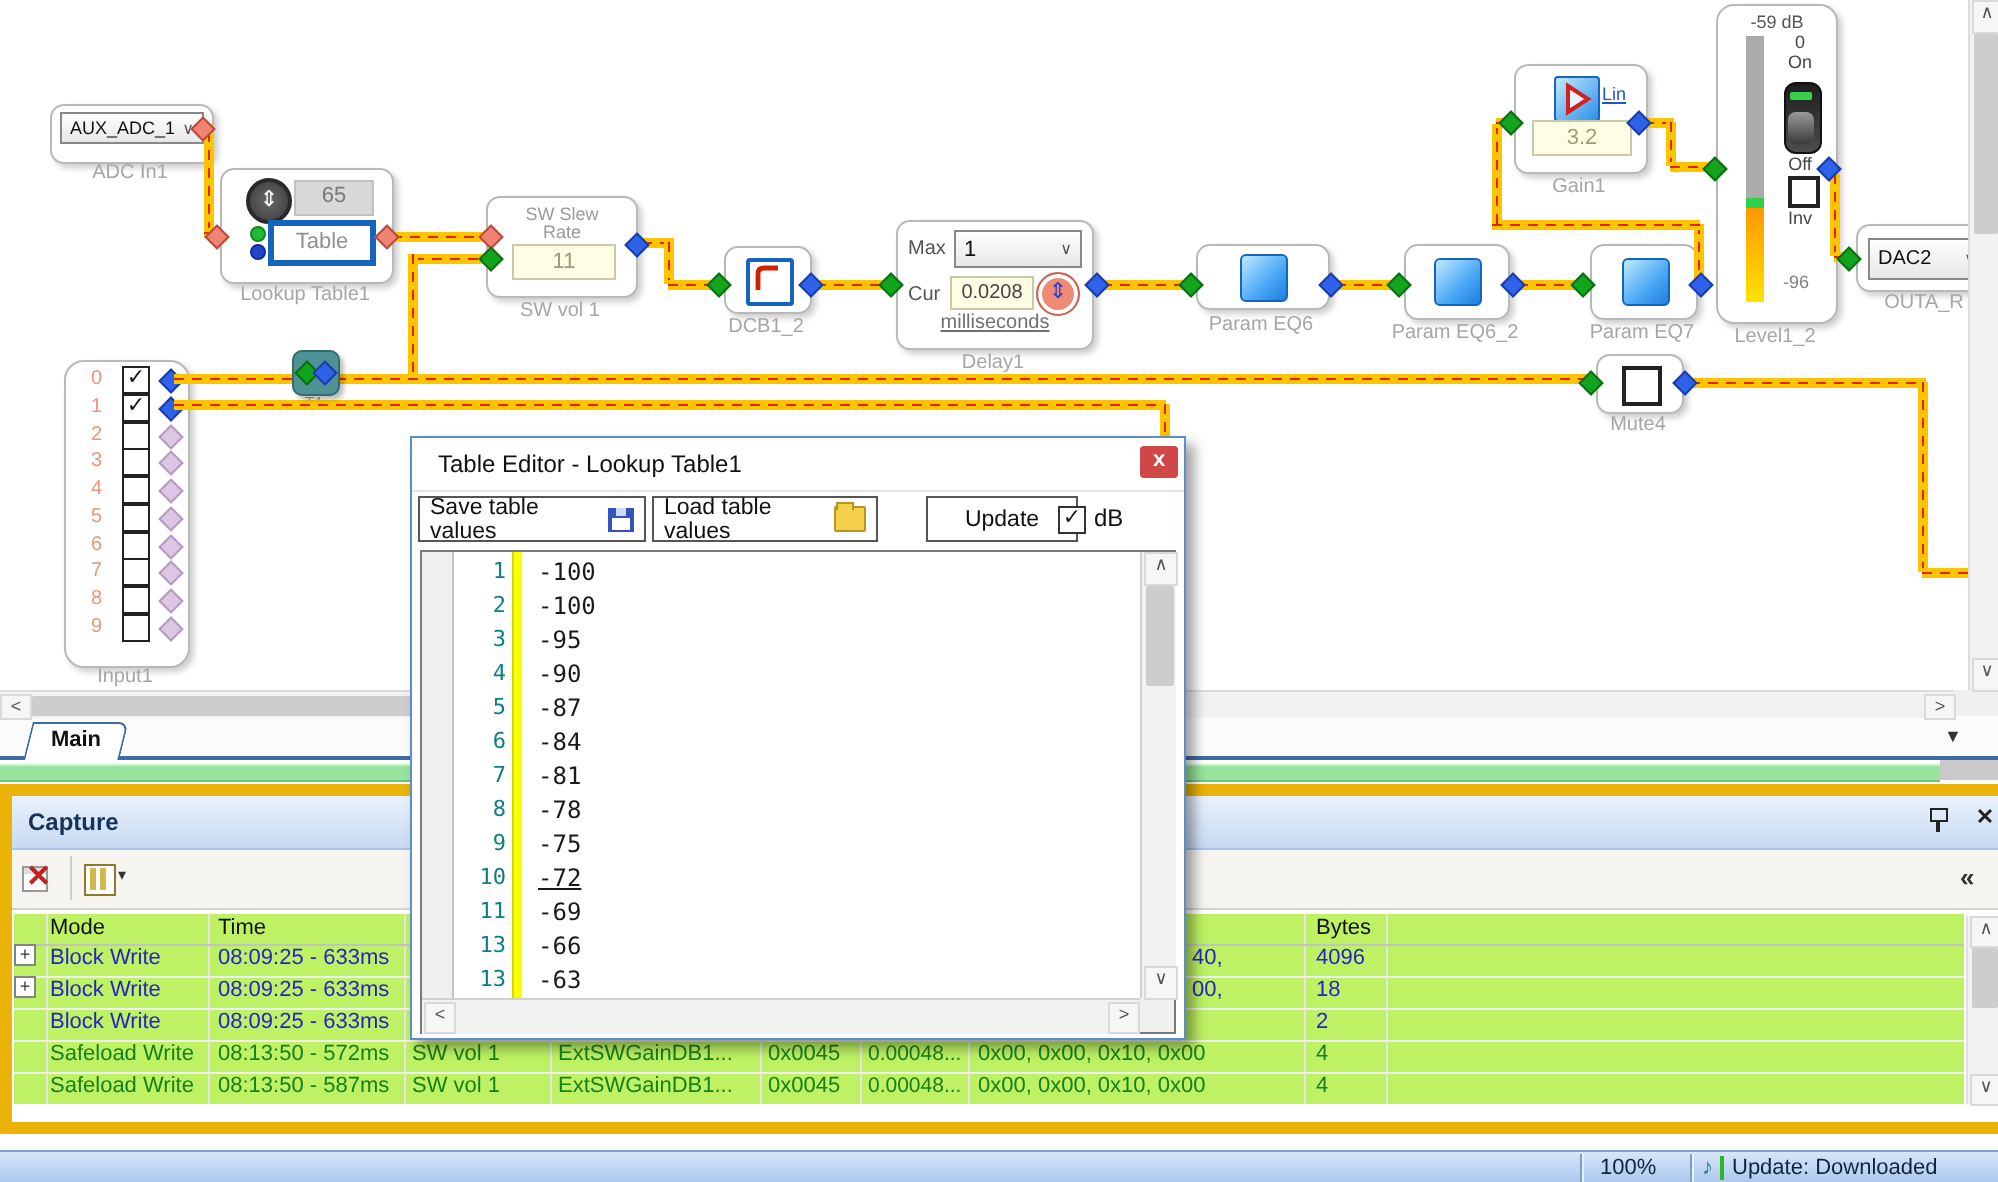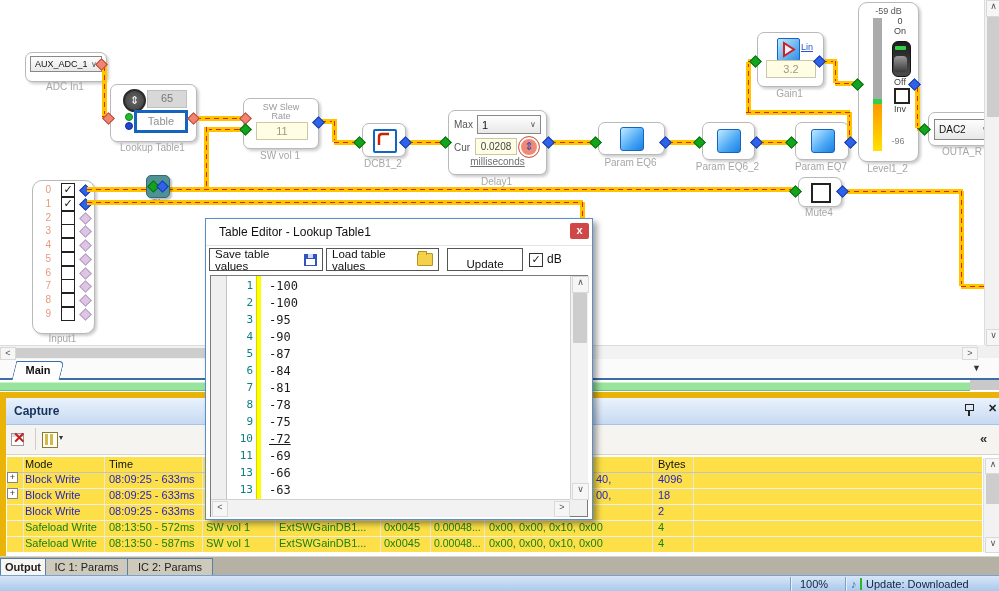--- a/index.html
+++ b/index.html
@@ -47,21 +47,21 @@
   #grayblock{position:absolute;left:970px;top:380px;width:29px;height:10px;background:#c9c9c9;}
   
   #cap-panel{position:absolute;left:0;top:392px;width:997px;height:163px;background:#fff;
              border:6px solid #eab308;}
   #cap-title{position:absolute;left:0;top:0;width:997px;height:26px;
              background:linear-gradient(#eaf2fc,#c7daf2);border-bottom:1px solid #aac4e4;}
   #cap-title .t{position:absolute;left:8px;top:6px;font-weight:bold;font-size:12px;color:#15325b;}
   #cap-toolbar{position:absolute;left:0;top:27px;width:997px;height:29px;background:#f6f4f0;
                border-bottom:1px solid #d8d4cc;}
   .tbicon{position:absolute;top:5px;width:20px;height:18px;z-index:2;}
-  #cap-table{position:absolute;left:1px;top:59px;width:975px;height:95px;background:#fde047;overflow:hidden;}
+  #cap-table{position:absolute;left:1px;top:59px;width:975px;height:95px;background:#bef264;overflow:hidden;}
   .colline{position:absolute;top:0;width:1px;height:95px;background:#e6e6e6;}
   #cap-head{position:absolute;left:0;top:0;width:975px;height:15px;border-bottom:1px solid #c2c2c2;}
   #cap-head span{position:absolute;top:1px;font-size:11px;color:#111;}
   .cr{position:absolute;left:0;width:975px;height:16px;border-bottom:1px solid #efefef;font-size:11px;line-height:15px;}
   .cr span{position:absolute;top:0;white-space:nowrap;}
   .cr.block span{color:#2424c8}
   .cr.safeload span{color:#188018}
   .cr .xp{left:3px;top:3px;width:9px;height:9px;border:1px solid #848484;color:#333;
           font-size:9px;line-height:8px;text-align:center;background:#fff;}
   .c-mode{left:18px}.c-time{left:102px}.c-cell{left:199px}.c-param{left:272px}
@@ -442,21 +442,21 @@
         <div style="position:absolute;left:2px;top:5px;width:9px;height:6px;background:#fff;"></div>
         <div style="position:absolute;left:4px;top:0;width:5px;height:4px;background:#cfd8ff;"></div>
       </div>
     </div>
     <div class="dbtn" style="left:120px;width:113px;">
       <span>Load table values</span>
       <div style="width:15px;height:11px;background:#f5d04a;border:1px solid #b89420;border-radius:1px;margin-left:2px;position:relative;">
         <div style="position:absolute;left:0;top:-3px;width:7px;height:3px;background:#f5d04a;border:1px solid #b89420;border-bottom:none;"></div>
       </div>
     </div>
-    <div class="dbtn" style="left:241px;width:76px;justify-content:center;align-items:flex-end;">
+    <div class="dbtn" style="left:257px;width:76px;justify-content:center;">
       <span>Update</span>
     </div>
     <div style="position:absolute;left:323px;top:34px;width:12px;height:12px;border:1.5px solid #333;background:#fff;color:#1a1a1a;font-size:11px;line-height:11px;text-align:center;"><span>✓</span></div>
     <div style="position:absolute;left:341px;top:33px;font-size:12px;color:#111;">dB</div>
 
     <div id="list">
       <div id="gutter"></div>
       <div id="ystripe"></div>
       <div id="list-rows">
           <div class="lrow-n" style="top: 3px; left: 2px;">1</div>
@@ -494,25 +494,20 @@
       </div>
 
       <div class="scroll" style="left:0;top:223px;width:359px;height:17px;border-top:1px solid #d0d0d0;">
         <div class="sbtn" style="left:1px;top:1px;width:14px;height:14px;">&lt;</div>
         <div class="sbtn" style="left:343px;top:1px;width:14px;height:14px;">&gt;</div>
       </div>
       <div style="position:absolute;left:359px;top:223px;width:17px;height:17px;background:#f0f0f0;"></div>
     </div>
   </div>
 
-  <div id="btabbar">
-    <div class="btab active" style="left:0;width:44px;"><span>Output</span></div>
-    <div class="btab" style="left:45px;width:81px;"><span>IC 1: Params</span></div>
-    <div class="btab" style="left:127px;width:84px;"><span>IC 2: Params</span></div>
-  </div>
   <div id="statusbar">
     <div class="ssep" style="left:790px;"></div>
     <div class="ssep" style="left:845px;"></div>
     <span style="left:800px;">100%</span>
     <span style="left:851px;color:#2a7a9a;font-weight:bold;">♪</span>
     <div style="position:absolute;left:860px;top:2px;width:2px;height:12px;background:#28b828;"></div>
     <span style="left:866px;">Update: Downloaded</span>
   </div>
 </div>
 

